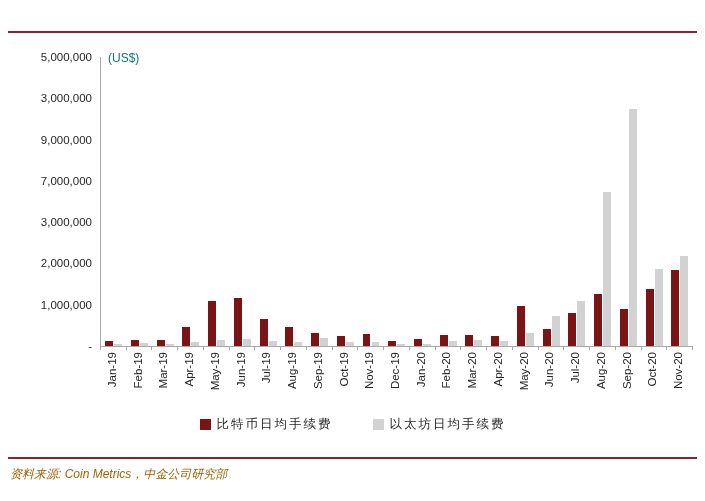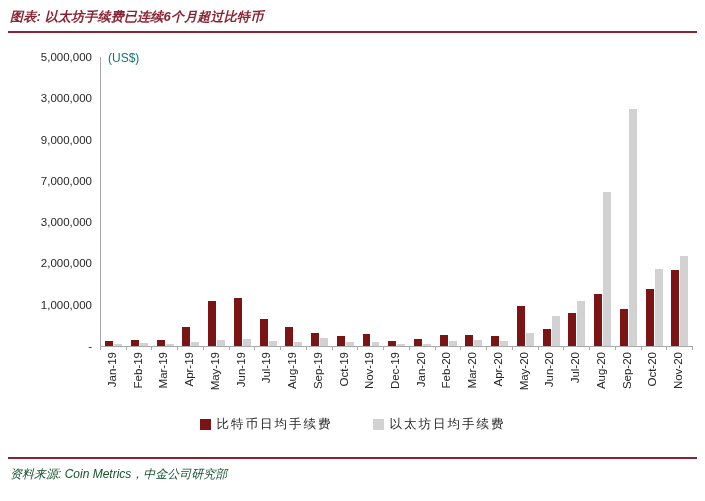--- a/index.html
+++ b/index.html
@@ -32,28 +32,27 @@
     font-size:11.5px;color:#262626;white-space:nowrap;line-height:15px;
   }
   .tick{position:absolute;top:347px;width:1px;height:3px;background:#A9A9A9;}
   .legend{
     position:absolute;left:0;top:416px;width:705px;display:flex;justify-content:center;
     gap:40px;align-items:center;
   }
   .legend-item{display:flex;align-items:center;gap:6px;font-size:12.5px;color:#262626;letter-spacing:2px;}
   .swatch{width:11px;height:11px;display:inline-block;}
   .footer{
-    position:absolute;left:10px;top:466px;font-size:12px;font-style:italic;color:#14532d;
+    position:absolute;left:10px;top:466px;font-size:12px;font-style:italic;color:#a16207;
   }
 </style>
 </head>
 <body>
 
 <div class="page">
-  <div class="title">图表: 以太坊手续费已连续6个月超过比特币</div>
   <div class="rule rule-top"></div>
   <div class="unit">(US$)</div>
 
   <div class="plot" id="plot">
       <div class="slot" style="left: 0%; width: 4.34783%;">
         <div class="bar b0" style="height: 1.57143%; background: rgb(123, 20, 20);"></div>
         <div class="bar b1" style="height: 0.785714%; background: rgb(210, 210, 210);"></div>
       </div>
       <div class="slot" style="left: 4.34783%; width: 4.34783%;">
         <div class="bar b0" style="height: 1.92857%; background: rgb(123, 20, 20);"></div>

